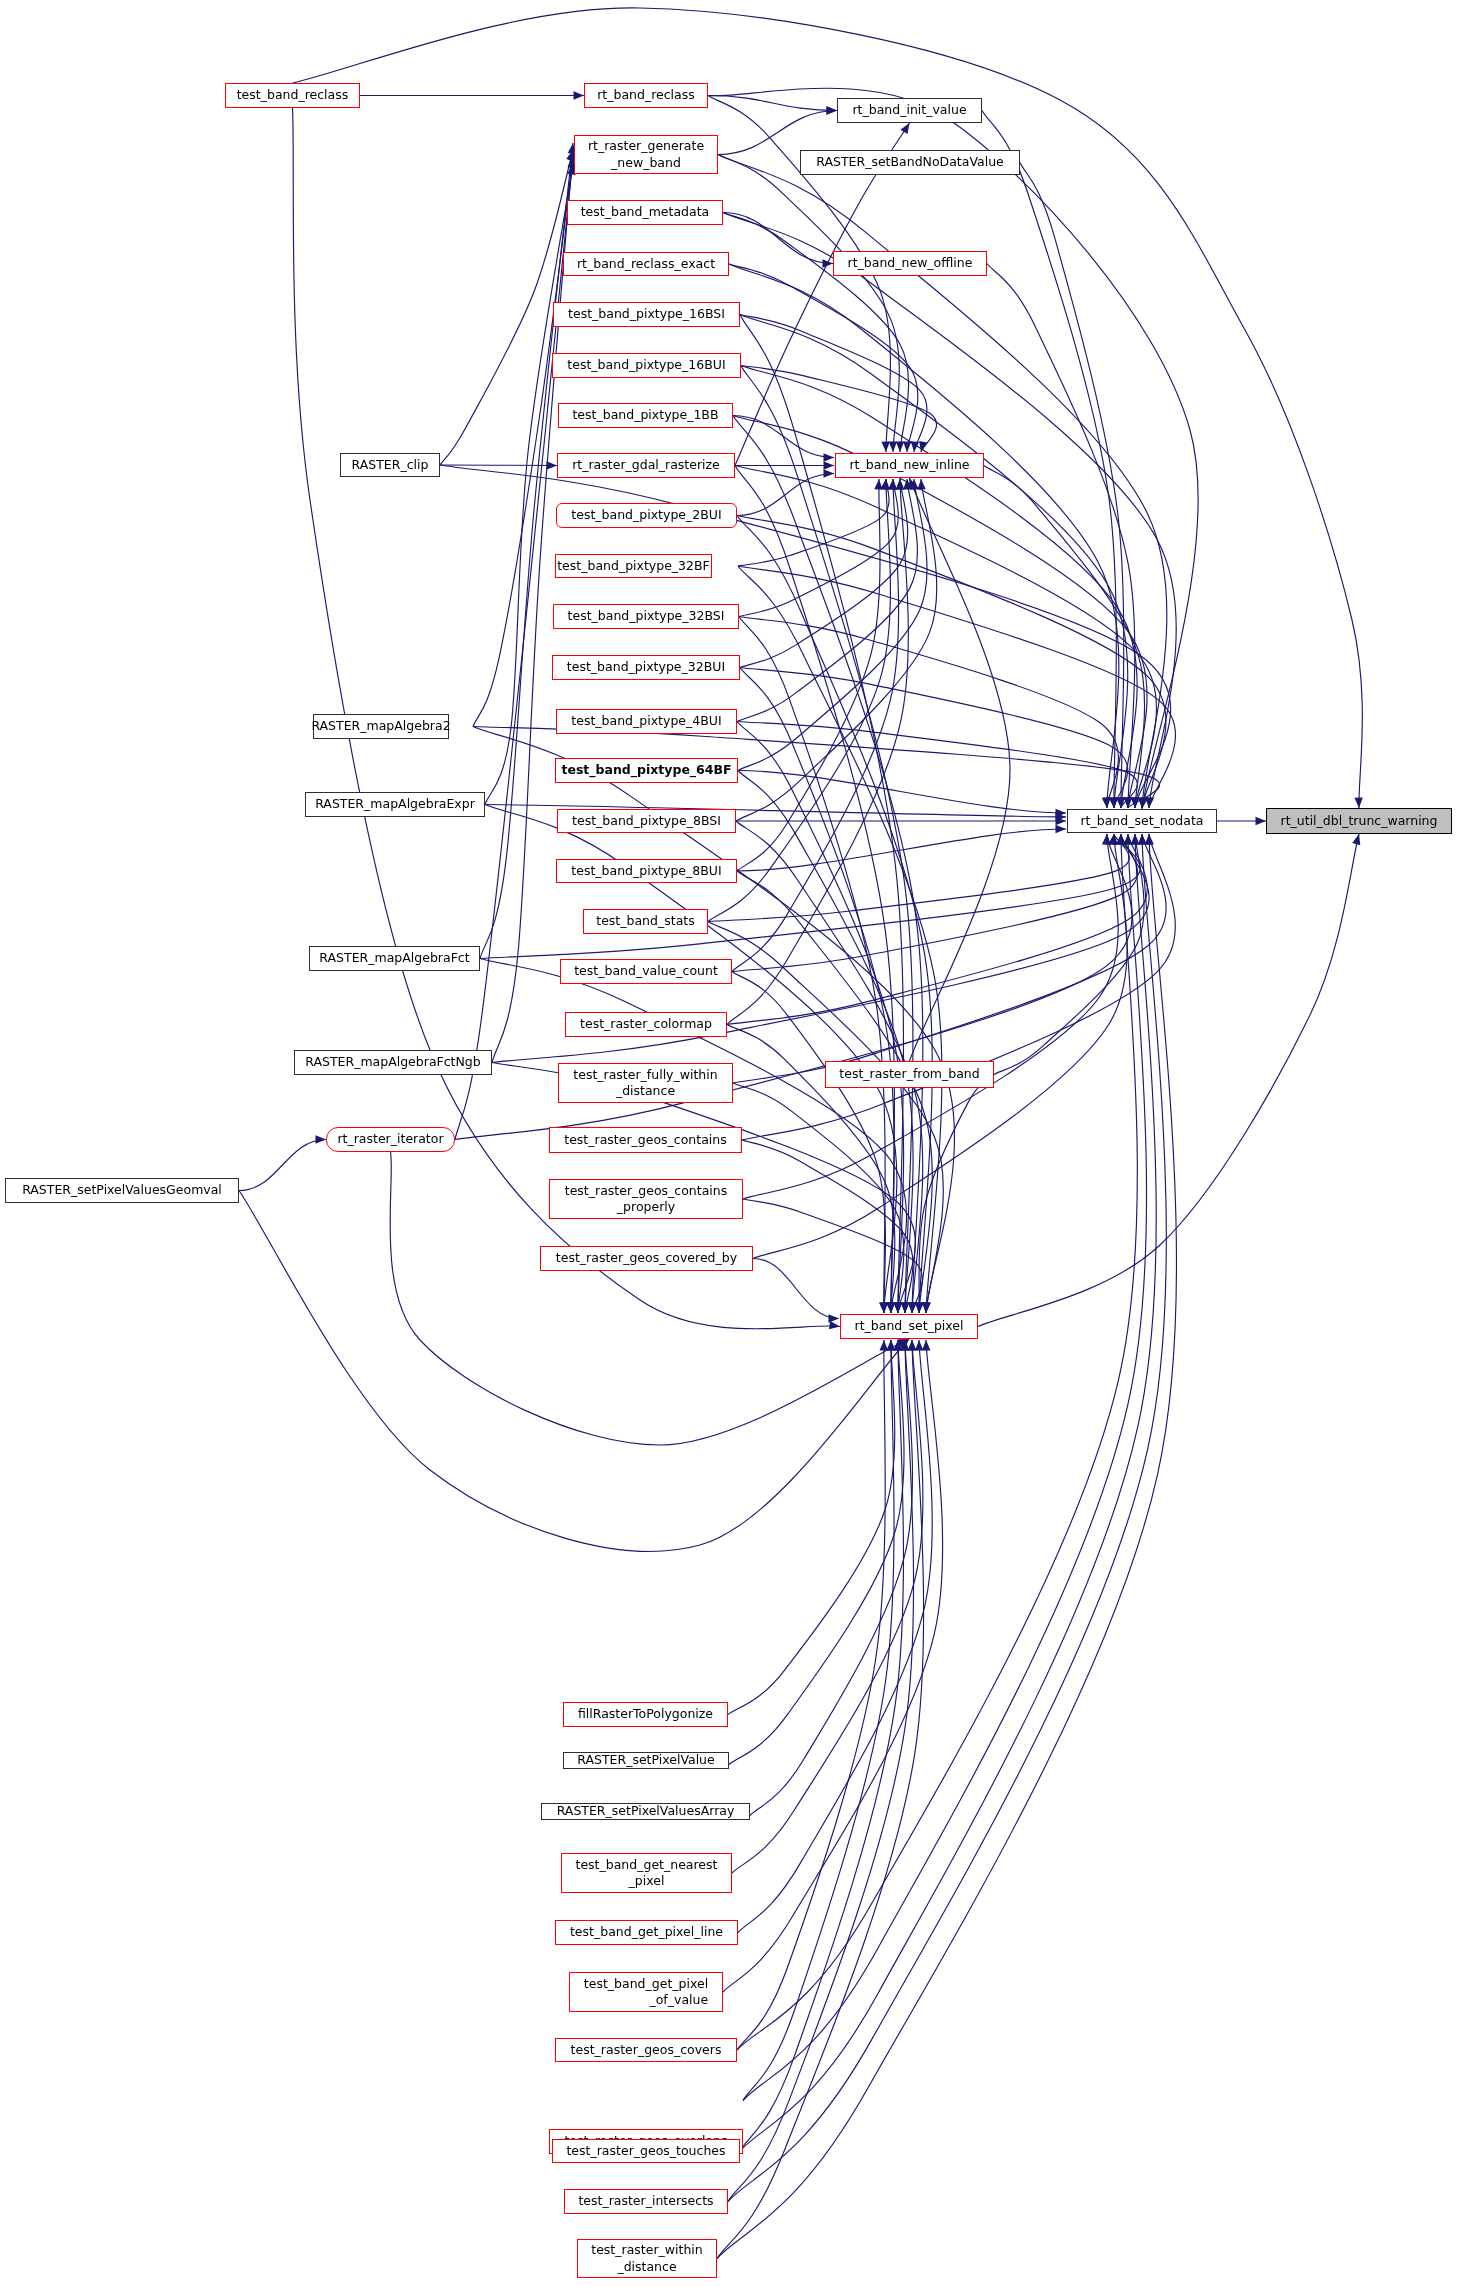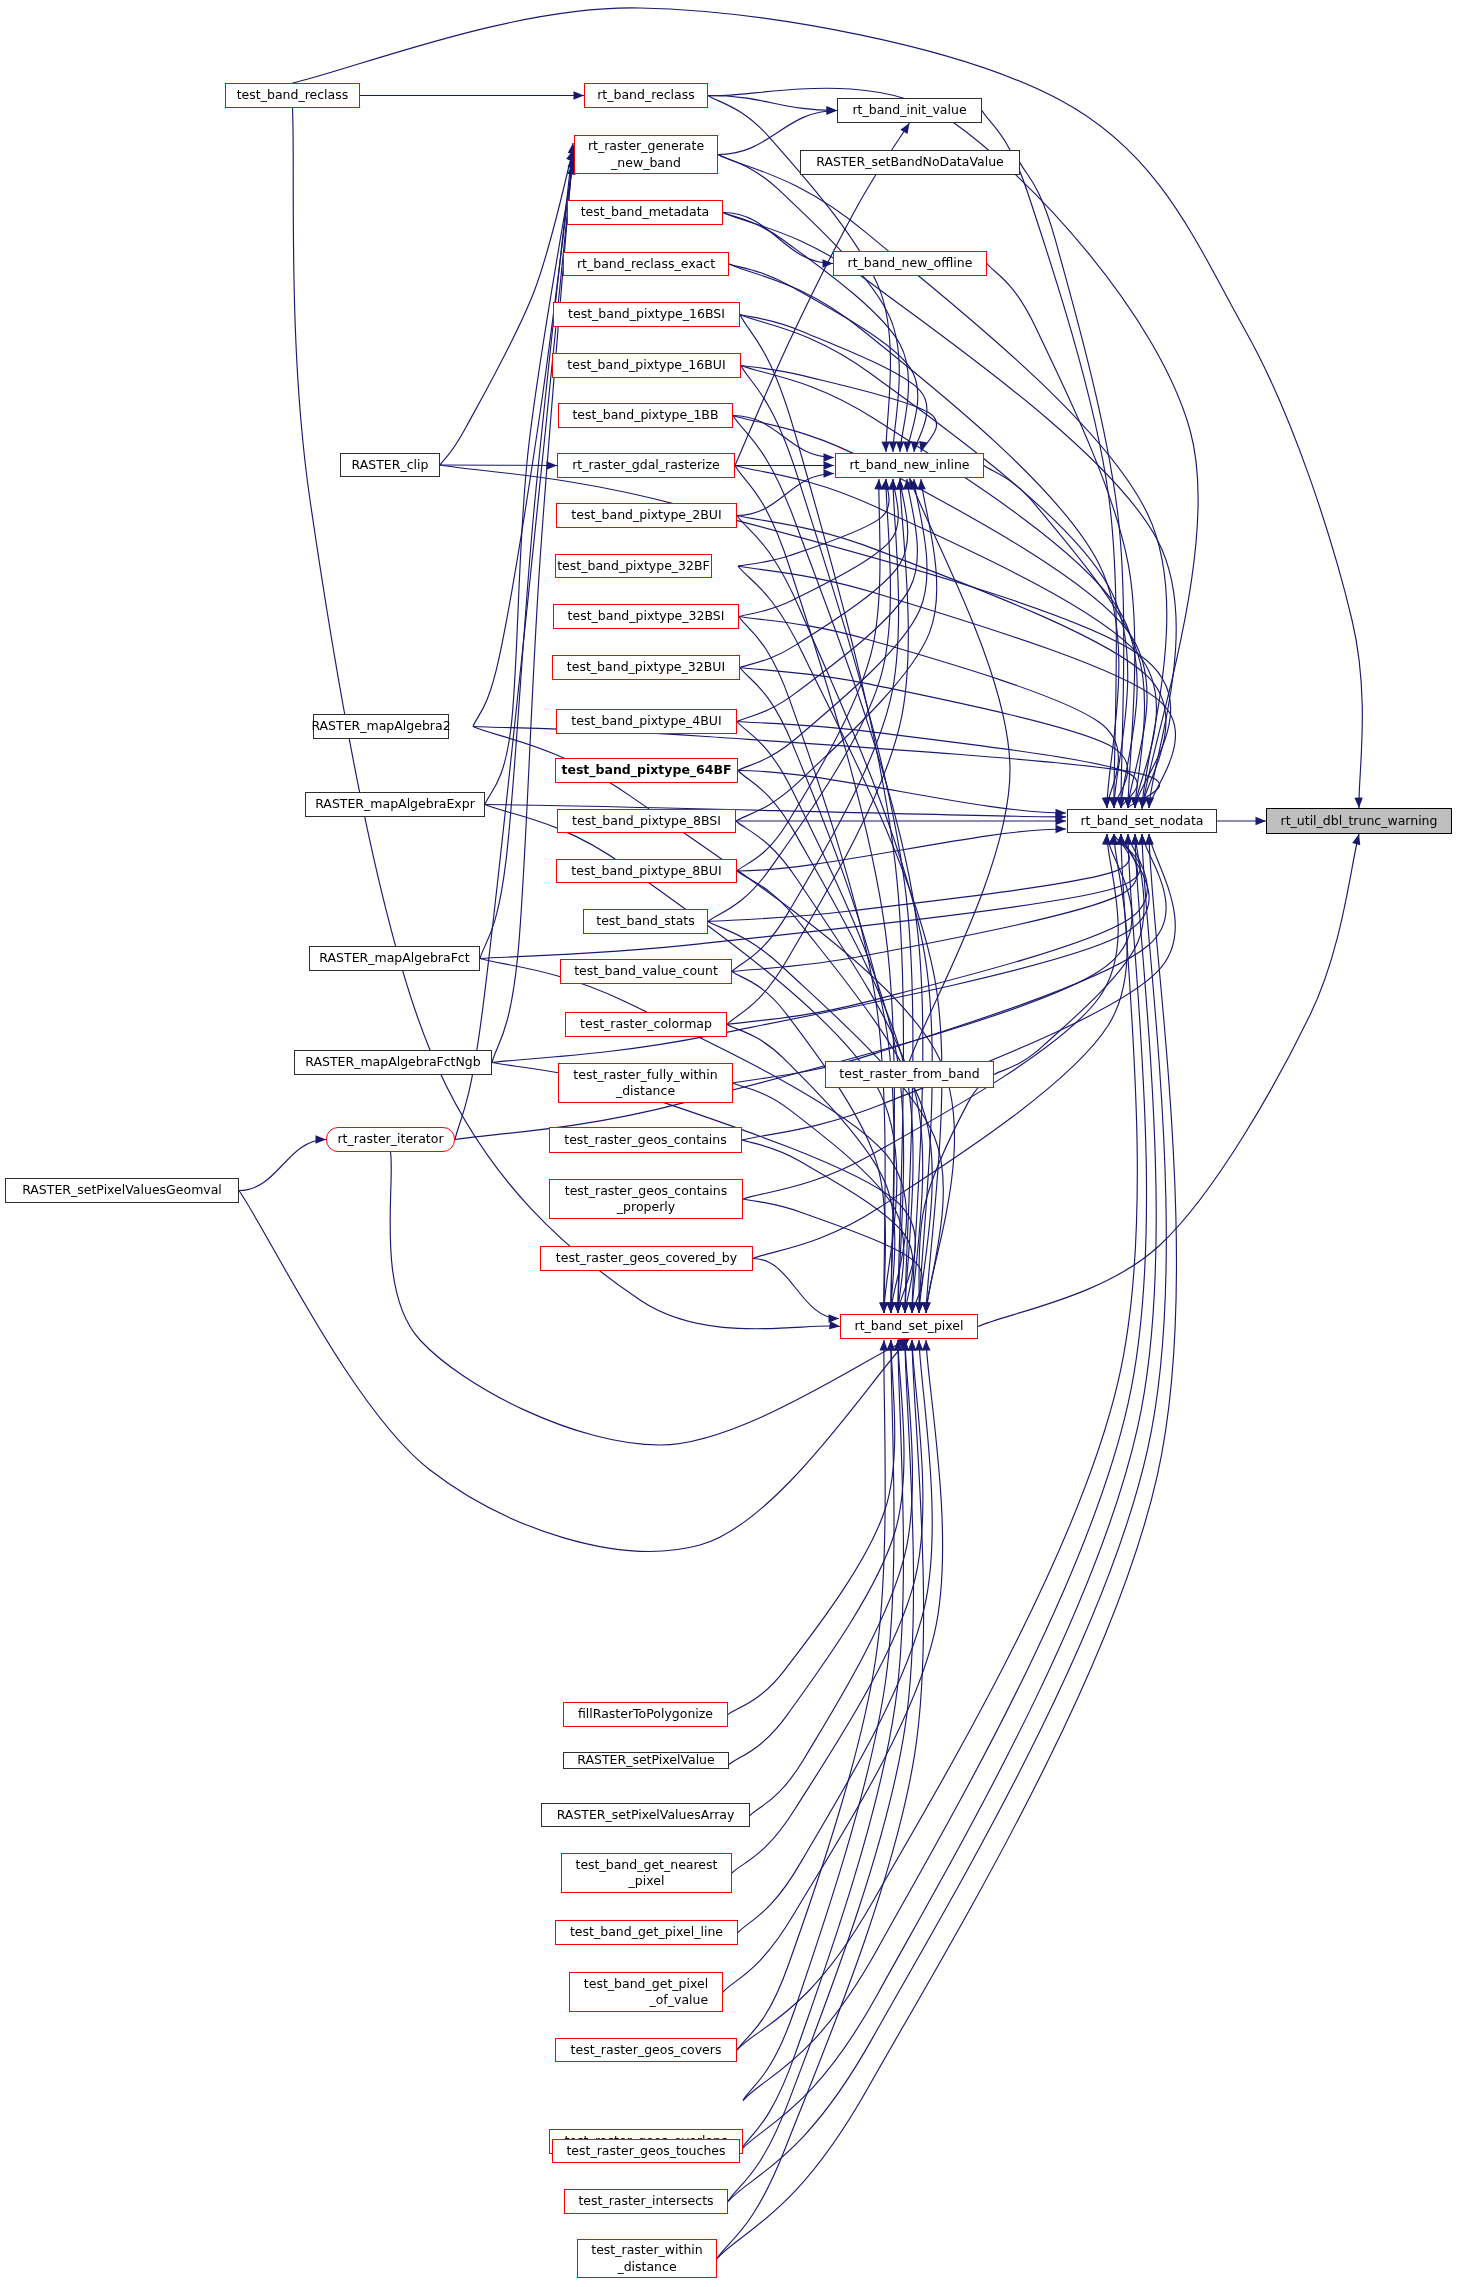--- a/index.html
+++ b/index.html
@@ -250,40 +250,40 @@
       <div class="node red" style="left: 225px; top: 83px; width: 135px; height: 25px; border-color: rgb(255, 0, 0);">test_band_reclass</div>
       <div class="node red" style="left: 584px; top: 83px; width: 124px; height: 25px; border-color: rgb(255, 0, 0);">rt_band_reclass</div>
       <div class="node red" style="left: 574px; top: 135px; width: 144px; height: 39px; border-color: rgb(255, 0, 0);">rt_raster_generate
 _new_band</div>
       <div class="node red" style="left: 567px; top: 200px; width: 156px; height: 25px; border-color: rgb(255, 0, 0);">test_band_metadata</div>
       <div class="node red" style="left: 563px; top: 252px; width: 166px; height: 24px; border-color: rgb(255, 0, 0);">rt_band_reclass_exact</div>
       <div class="node red" style="left: 553px; top: 302px; width: 187px; height: 25px; border-color: rgb(255, 0, 0);">test_band_pixtype_16BSI</div>
       <div class="node red" style="left: 552px; top: 353px; width: 189px; height: 25px; border-color: rgb(255, 0, 0);">test_band_pixtype_16BUI</div>
       <div class="node red" style="left: 558px; top: 403px; width: 175px; height: 25px; border-color: rgb(255, 0, 0);">test_band_pixtype_1BB</div>
       <div class="node red" style="left: 557px; top: 453px; width: 178px; height: 25px; border-color: rgb(255, 0, 0);">rt_raster_gdal_rasterize</div>
-      <div class="node red" style="left: 556px; top: 503px; width: 181px; height: 25px; border-color: rgb(255, 0, 0);">test_band_pixtype_2BUI</div>
+      <div class="node red" style="left: 556px; top: 503px; width: 181px; height: 25px; border-color: rgb(255, 0, 0); border-radius: 6px;">test_band_pixtype_2BUI</div>
       <div class="node red" style="left: 555px; top: 554px; width: 157px; height: 24px; border-color: rgb(255, 0, 0);">test_band_pixtype_32BF</div>
       <div class="node red" style="left: 553px; top: 604px; width: 186px; height: 25px; border-color: rgb(255, 0, 0);">test_band_pixtype_32BSI</div>
       <div class="node red" style="left: 552px; top: 655px; width: 188px; height: 25px; border-color: rgb(255, 0, 0);">test_band_pixtype_32BUI</div>
       <div class="node red" style="left: 556px; top: 709px; width: 181px; height: 25px; border-color: rgb(255, 0, 0);">test_band_pixtype_4BUI</div>
       <div class="node red" style="left: 555px; top: 758px; width: 183px; height: 25px; border-color: rgb(255, 0, 0); font-weight: bold;">test_band_pixtype_64BF</div>
       <div class="node red" style="left: 557px; top: 809px; width: 179px; height: 24px; border-color: rgb(255, 0, 0);">test_band_pixtype_8BSI</div>
       <div class="node red" style="left: 556px; top: 859px; width: 181px; height: 24px; border-color: rgb(255, 0, 0);">test_band_pixtype_8BUI</div>
       <div class="node red" style="left: 583px; top: 909px; width: 125px; height: 25px; border-color: rgb(255, 0, 0);">test_band_stats</div>
       <div class="node red" style="left: 560px; top: 959px; width: 172px; height: 25px; border-color: rgb(255, 0, 0);">test_band_value_count</div>
       <div class="node red" style="left: 565px; top: 1012px; width: 162px; height: 25px; border-color: rgb(255, 0, 0);">test_raster_colormap</div>
       <div class="node red" style="left: 558px; top: 1063px; width: 175px; height: 40px; border-color: rgb(255, 0, 0);">test_raster_fully_within
 _distance</div>
       <div class="node red" style="left: 549px; top: 1127px; width: 193px; height: 26px; border-color: rgb(255, 0, 0);">test_raster_geos_contains</div>
       <div class="node red" style="left: 549px; top: 1179px; width: 194px; height: 40px; border-color: rgb(255, 0, 0);">test_raster_geos_contains
 _properly</div>
       <div class="node red" style="left: 540px; top: 1246px; width: 213px; height: 25px; border-color: rgb(255, 0, 0);">test_raster_geos_covered_by</div>
       <div class="node red" style="left: 563px; top: 1702px; width: 165px; height: 25px; border-color: rgb(255, 0, 0);">fillRasterToPolygonize</div>
       <div class="node plain" style="left: 563px; top: 1752px; width: 166px; height: 17px; border-color: rgb(46, 46, 46);">RASTER_setPixelValue</div>
-      <div class="node plain" style="left: 541px; top: 1803px; width: 209px; height: 24px; border-color: rgb(46, 46, 46);">RASTER_setPixelValuesArray</div>
+      <div class="node plain" style="left: 541px; top: 1803px; width: 209px; height: 17px; border-color: rgb(46, 46, 46);">RASTER_setPixelValuesArray</div>
       <div class="node red" style="left: 561px; top: 1853px; width: 171px; height: 40px; border-color: rgb(255, 0, 0);">test_band_get_nearest
 _pixel</div>
       <div class="node red" style="left: 555px; top: 1920px; width: 183px; height: 25px; border-color: rgb(255, 0, 0);">test_band_get_pixel_line</div>
       <div class="node red" style="left: 569px; top: 1972px; width: 154px; height: 40px; border-color: rgb(255, 0, 0); text-align: right;">test_band_get_pixel
 _of_value</div>
       <div class="node red" style="left: 555px; top: 2038px; width: 182px; height: 24px; border-color: rgb(255, 0, 0);">test_raster_geos_covers</div>
       <div class="node red" style="left: 549px; top: 2088px; width: 194px; height: 25px; border-color: rgb(255, 0, 0); margin-top: 41px;">test_raster_geos_overlaps</div>
       <div class="node red" style="left: 552px; top: 2139px; width: 188px; height: 24px; border-color: rgb(255, 0, 0);">test_raster_geos_touches</div>
       <div class="node red" style="left: 564px; top: 2189px; width: 164px; height: 25px; border-color: rgb(255, 0, 0);">test_raster_intersects</div>
       <div class="node red" style="left: 577px; top: 2239px; width: 140px; height: 39px; border-color: rgb(255, 0, 0);">test_raster_within

